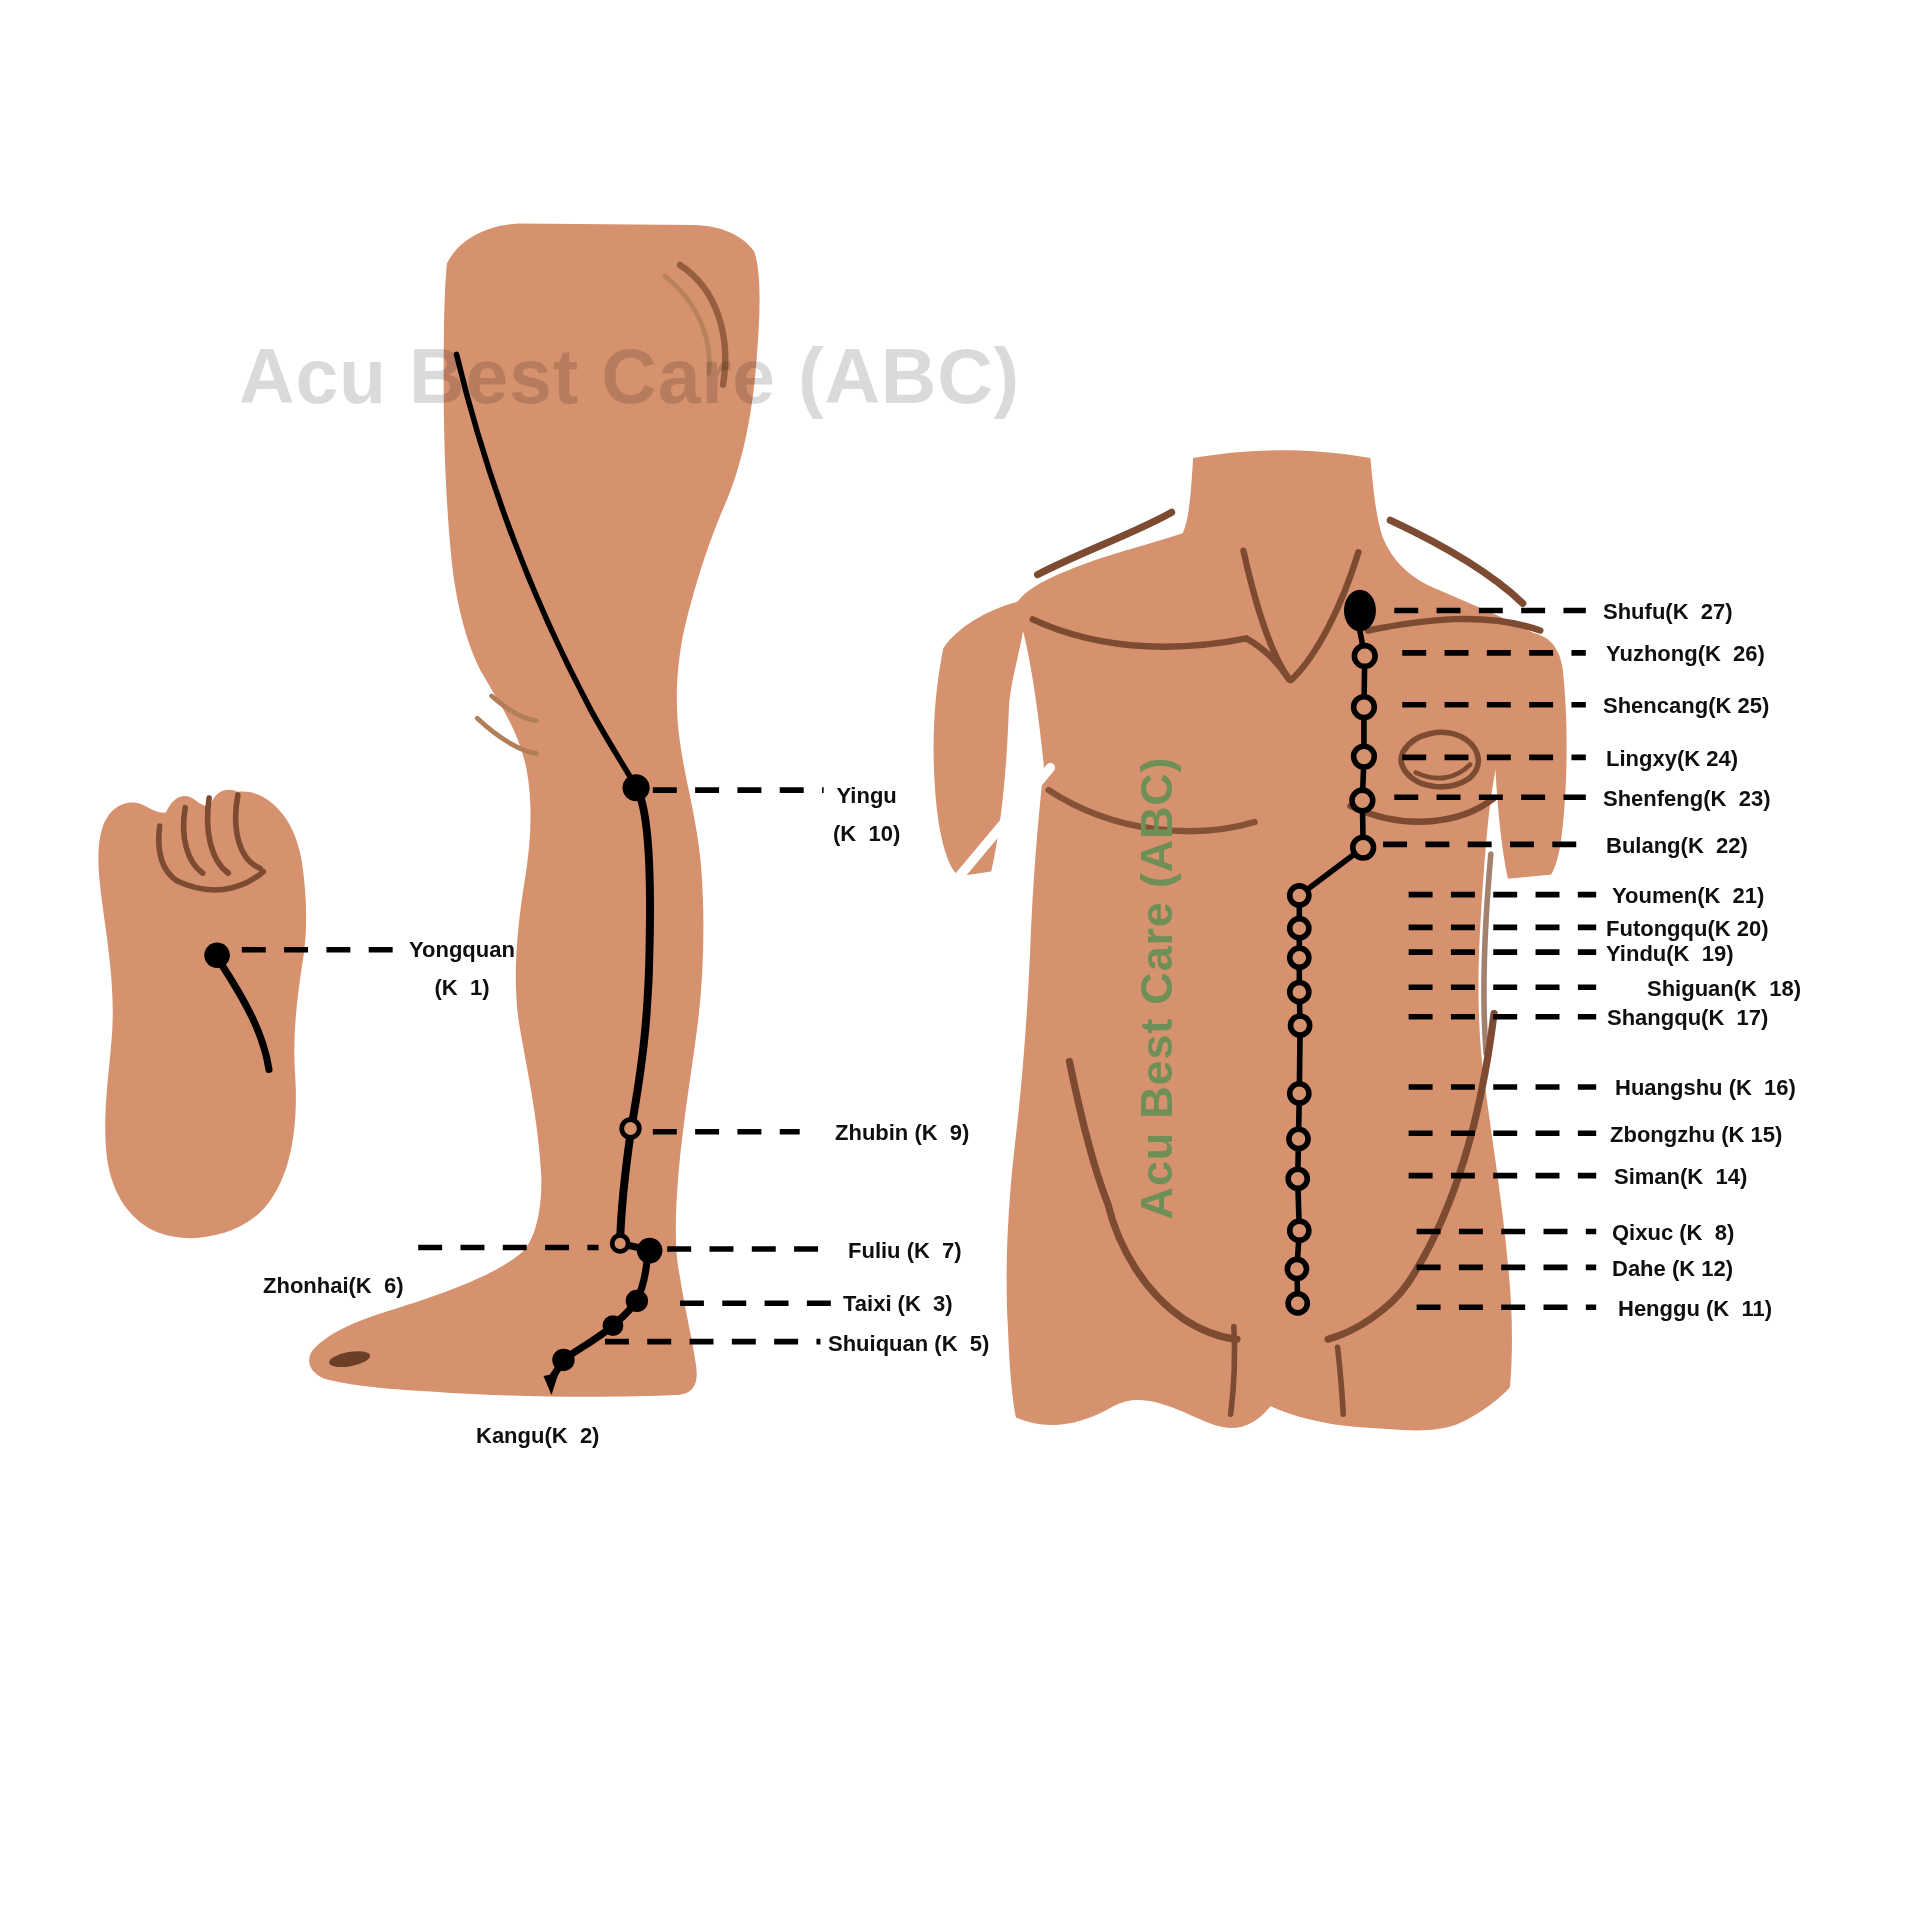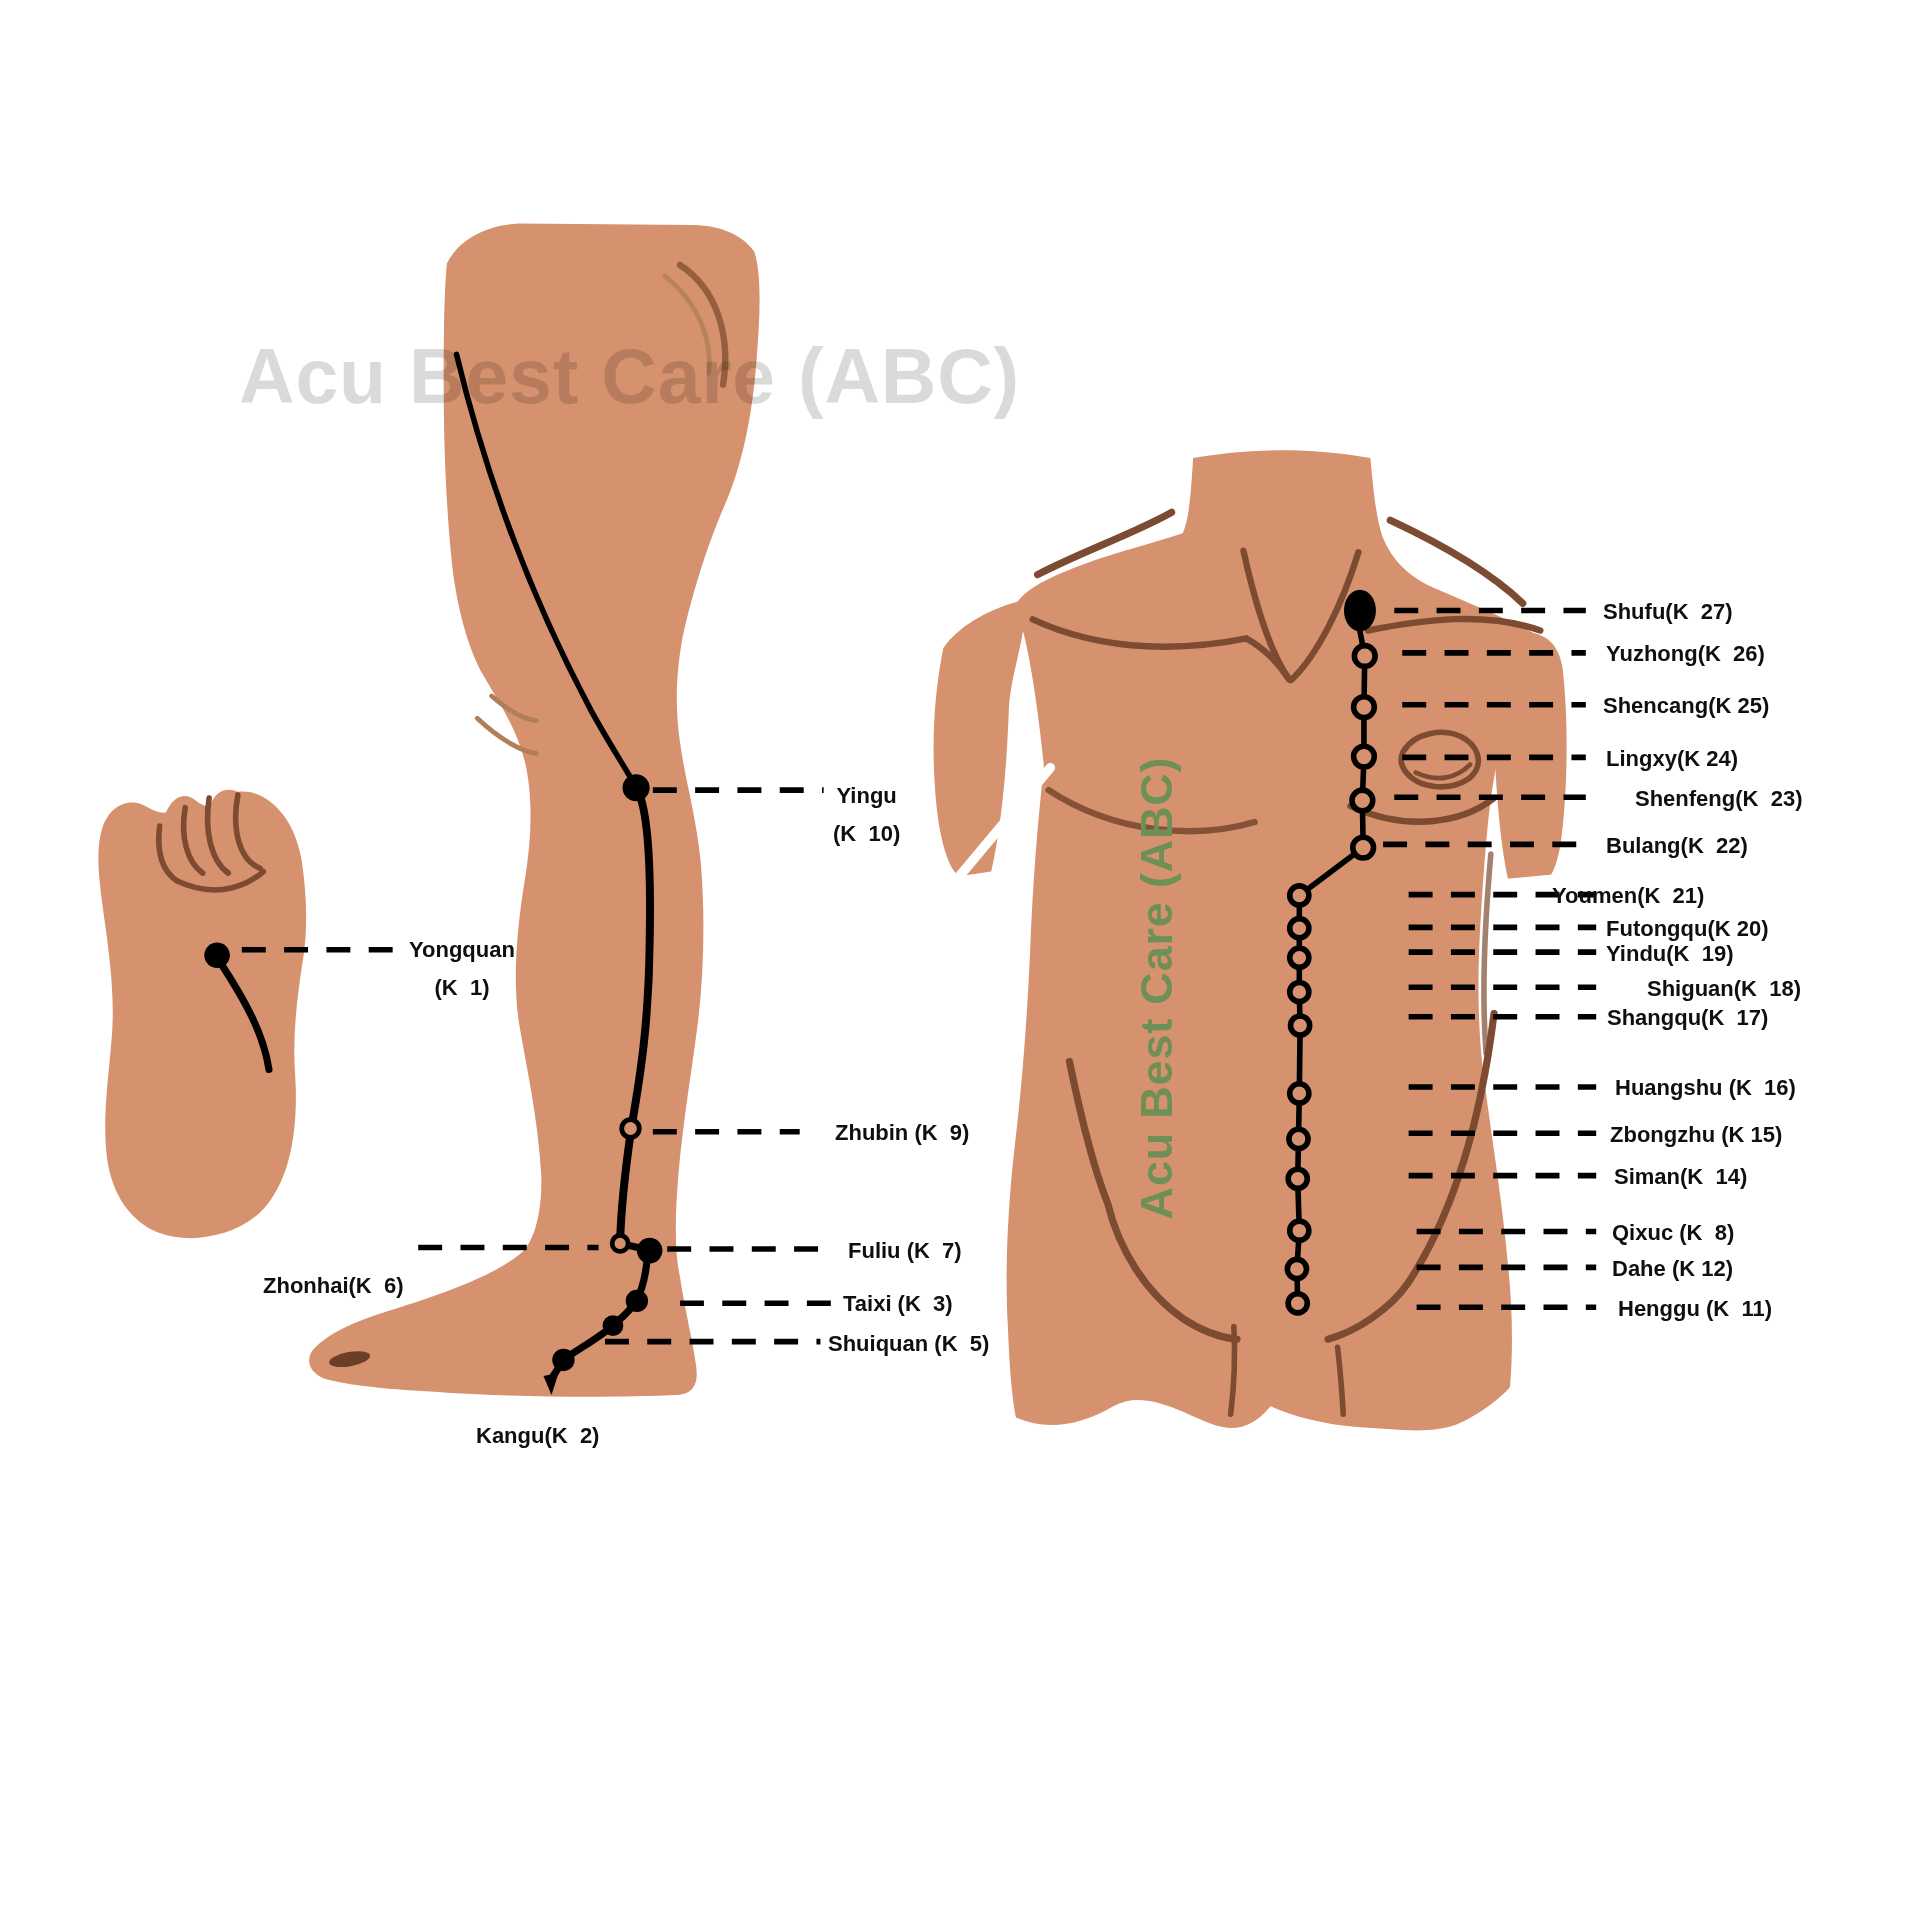--- a/index.html
+++ b/index.html
@@ -182,22 +182,22 @@
       <div class="pt-label" style="left: 1618px; top: 1290px;"><div>Henggu (K  11)</div></div>
       <div class="pt-label" style="left: 1612px; top: 1250px;"><div>Dahe (K 12)</div></div>
       <div class="pt-label" style="left: 1612px; top: 1214px;"><div>Qixuc (K  8)</div></div>
       <div class="pt-label" style="left: 1614px; top: 1158px;"><div>Siman(K  14)</div></div>
       <div class="pt-label" style="left: 1610px; top: 1116px;"><div>Zbongzhu (K 15)</div></div>
       <div class="pt-label" style="left: 1615px; top: 1069px;"><div>Huangshu (K  16)</div></div>
       <div class="pt-label" style="left: 1607px; top: 999px;"><div>Shangqu(K  17)</div></div>
       <div class="pt-label" style="left: 1607px; top: 970px; margin-left: 40px;"><div>Shiguan(K  18)</div></div>
       <div class="pt-label" style="left: 1606px; top: 935px;"><div>Yindu(K  19)</div></div>
       <div class="pt-label" style="left: 1606px; top: 910px;"><div>Futongqu(K 20)</div></div>
-      <div class="pt-label" style="left: 1552px; top: 877px;"><div>Youmen(K  21)</div></div>
+      <div class="pt-label" style="left: 1612px; top: 877px;"><div>Youmen(K  21)</div></div>
       <div class="pt-label" style="left: 1606px; top: 827px;"><div>Bulang(K  22)</div></div>
-      <div class="pt-label" style="left: 1603px; top: 780px; margin-left: 32px;"><div>Shenfeng(K  23)</div></div>
+      <div class="pt-label" style="left: 1603px; top: 780px;"><div>Shenfeng(K  23)</div></div>
       <div class="pt-label" style="left: 1606px; top: 740px;"><div>Lingxy(K 24)</div></div>
       <div class="pt-label" style="left: 1603px; top: 687px;"><div>Shencang(K 25)</div></div>
       <div class="pt-label" style="left: 1606px; top: 635px;"><div>Yuzhong(K  26)</div></div>
       <div class="pt-label" style="left: 1603px; top: 593px;"><div>Shufu(K  27)</div></div>
     </div>
 </div>
 
 
 </body></html>

